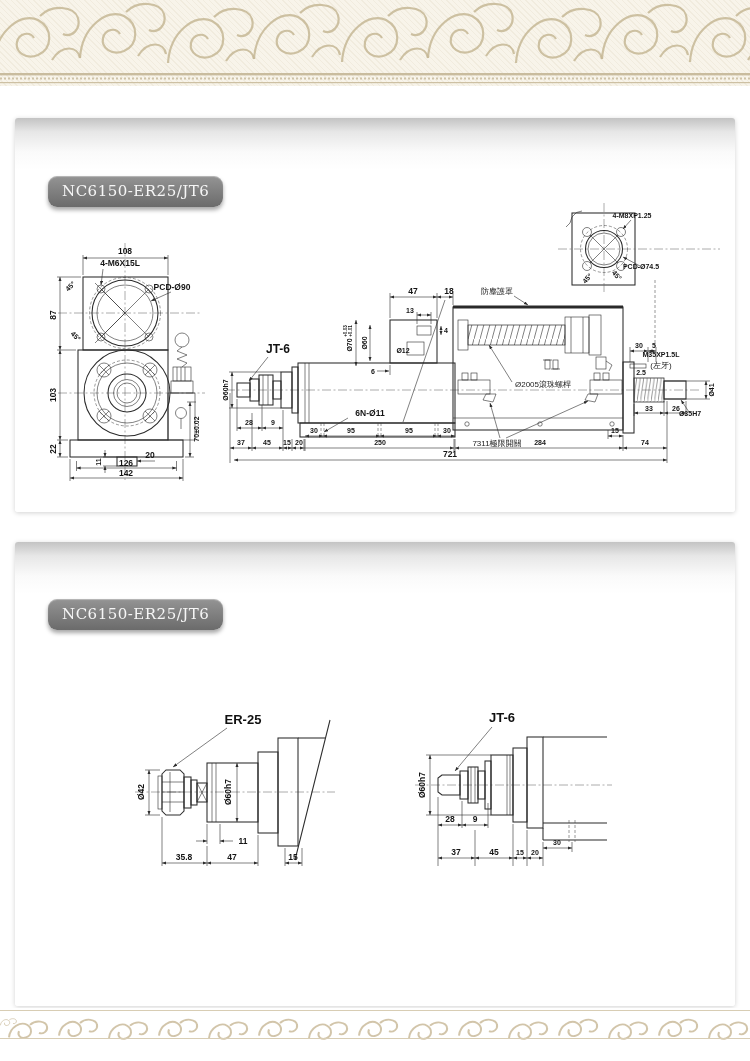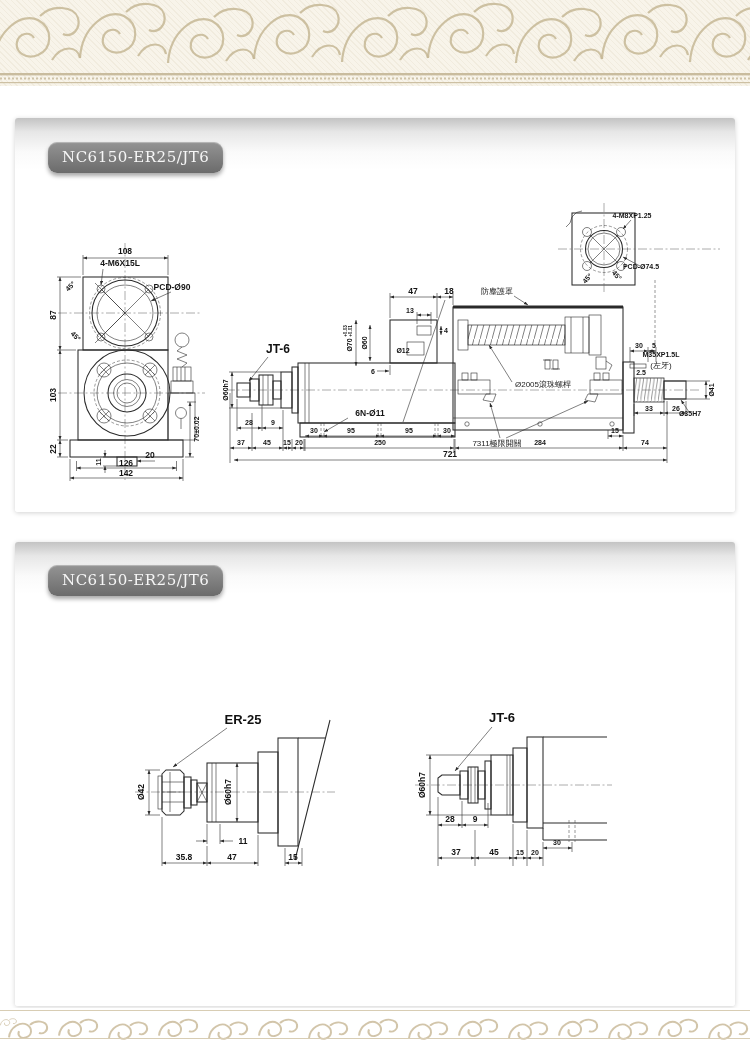--- a/index.html
+++ b/index.html
@@ -28,20 +28,21 @@
   #section2{top:542px;height:464px;}
   .model-badge{
     position:absolute;left:33px;
     padding:6px 14px 7px 14px;
     background:linear-gradient(#949494,#6b6b6b);
     border-radius:9px;
     color:#f6f6f6;
     font-family:"DejaVu Serif", serif;
     font-size:15px;letter-spacing:.5px;
     box-shadow:0 3px 4px rgba(0,0,0,.35), inset 0 1px 1px rgba(255,255,255,.35);
+    margin-top:34px;
   }
   #badge1{top:24px;}
   #badge2{top:23px;}
   svg{position:absolute;left:0;}
   svg text{font-family:"Liberation Sans", sans-serif;}
   .ol{fill:none;stroke:#2b2b2b;stroke-width:1.05;}
   .il{fill:none;stroke:#2b2b2b;stroke-width:.6;}
   .dl{fill:none;stroke:#2b2b2b;stroke-width:.6;}
   .xl{fill:none;stroke:#666;stroke-width:.55;stroke-dasharray:9 2.5 2 2.5;}
   .hd{fill:none;stroke:#444;stroke-width:.55;stroke-dasharray:3 2;}

